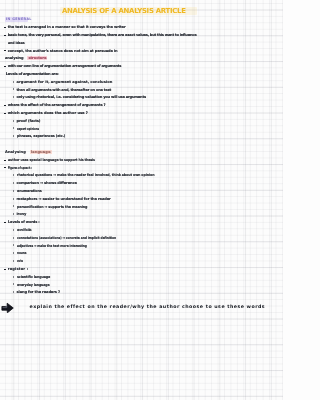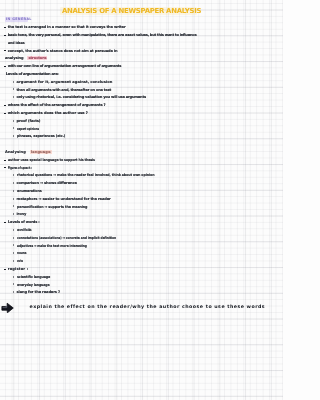--- a/index.html
+++ b/index.html
@@ -43,21 +43,21 @@
   .big{position:absolute;white-space:nowrap;font-size:4.75px;line-height:6px;
        color:#171b22;font-weight:700;letter-spacing:.47px;}
 </style>
 </head>
 <body>
 
 <div class="page">
   <div class="grid"></div>
   <div class="content">
     <div class="hl" style="left:59.5px;top:6.8px;width:137px;height:8.2px;background:rgba(252,216,122,.18);"></div>
-    <div class="title">ANALYSIS OF A NEWSPAPER ANALYSIS</div>
+    <div class="title">ANALYSIS OF A ANALYSIS ARTICLE</div>
     <div class="hl" style="left:5.0px;top:16.6px;width:22.5px;height:5.2px;background:rgba(176,158,238,.34);"></div>
     <div class="sec" style="left:6.0px;top:17.0px;font-size:3.3px;color:#7f72c4;letter-spacing:.35px;font-weight:700;">IN GENERAL</div>
 
     <div id="body">
         <div class="ln" style="top: 25.2px; letter-spacing: -0.14px; left: 7.7px;"><span class="bul l1" style="left: -3.5px;"></span><span>the text is arranged in a manner so that it conveys the writer</span></div>
         <div class="ln" style="top: 33px; letter-spacing: -0.2543px; left: 7.7px;"><span class="bul l1" style="left: -3.5px;"></span><span>basic tone, the very personal, even with manipulative, there are exact values, but this want to influence</span></div>
         <div class="ln" style="top: 40.8px; letter-spacing: -0.14px; left: 8px;"><span style="display: inline-block; transform: scaleX(0.8889); transform-origin: left center;">and ideas</span></div>
         <div class="ln" style="top: 48.6px; letter-spacing: -0.14px; left: 7.7px;"><span class="bul l1" style="left: -3.5px;"></span><span>concept, the author's stance does not aim at persuade in</span></div>
         <div class="ln hd" style="top: 56.4px; letter-spacing: -0.14px; left: 5px;"><span>analysing</span><span class="tag hl-pink">structure</span></div>
         <div class="ln" style="top: 64.2px; letter-spacing: -0.2756px; left: 7.7px;"><span class="bul l1" style="left: -3.5px;"></span><span>with our own line of argumentation arrangement of arguments</span></div>

